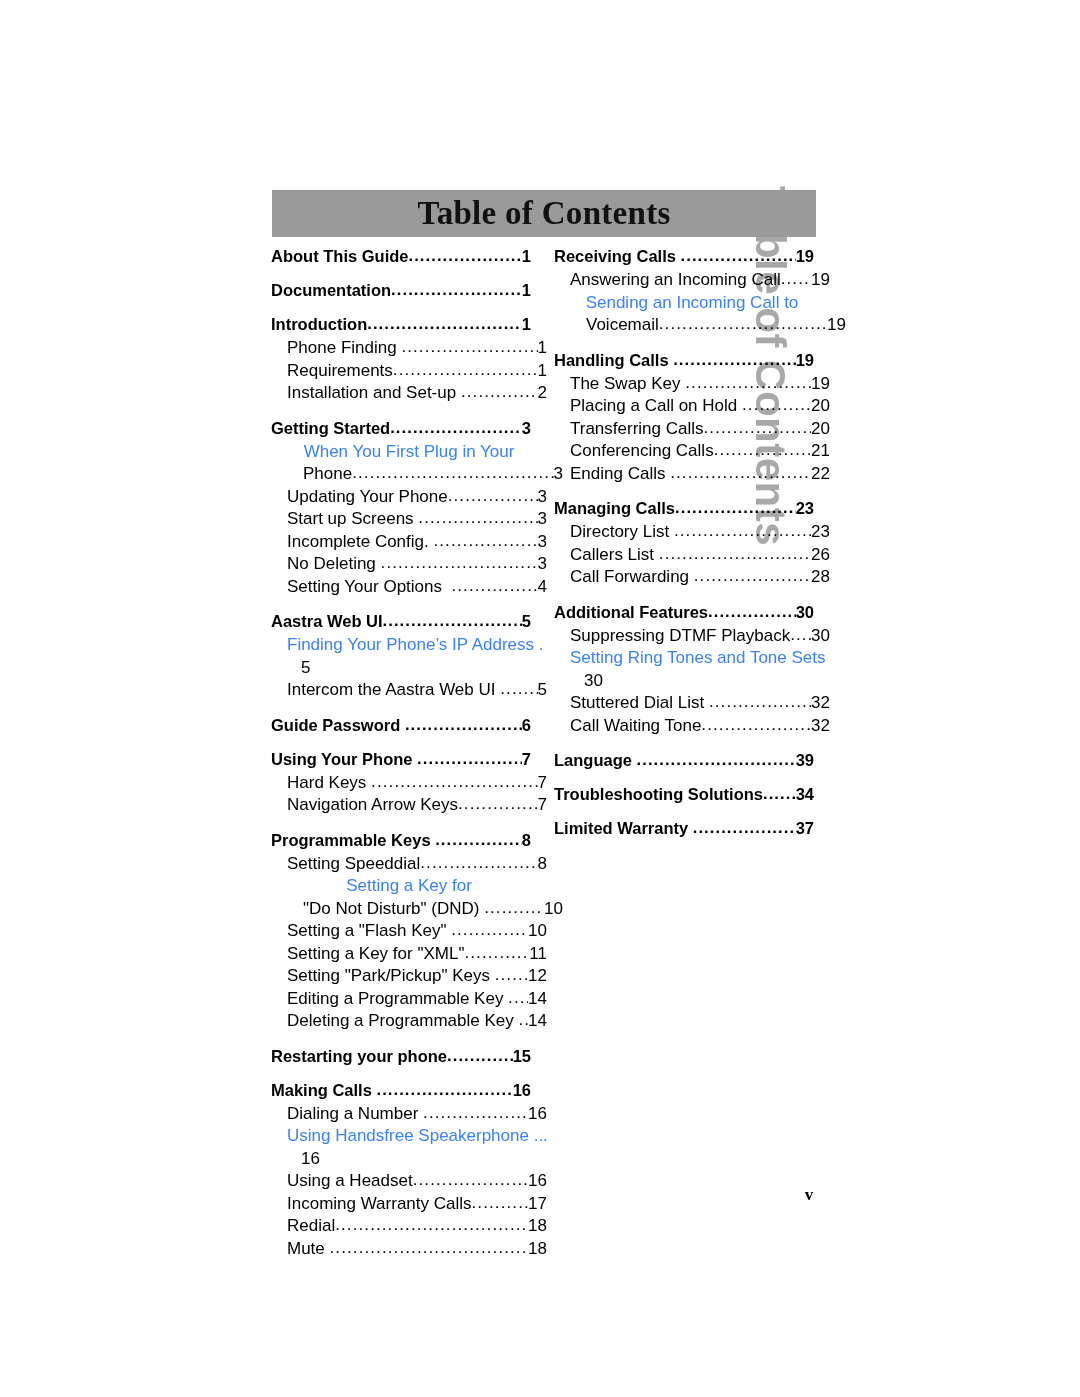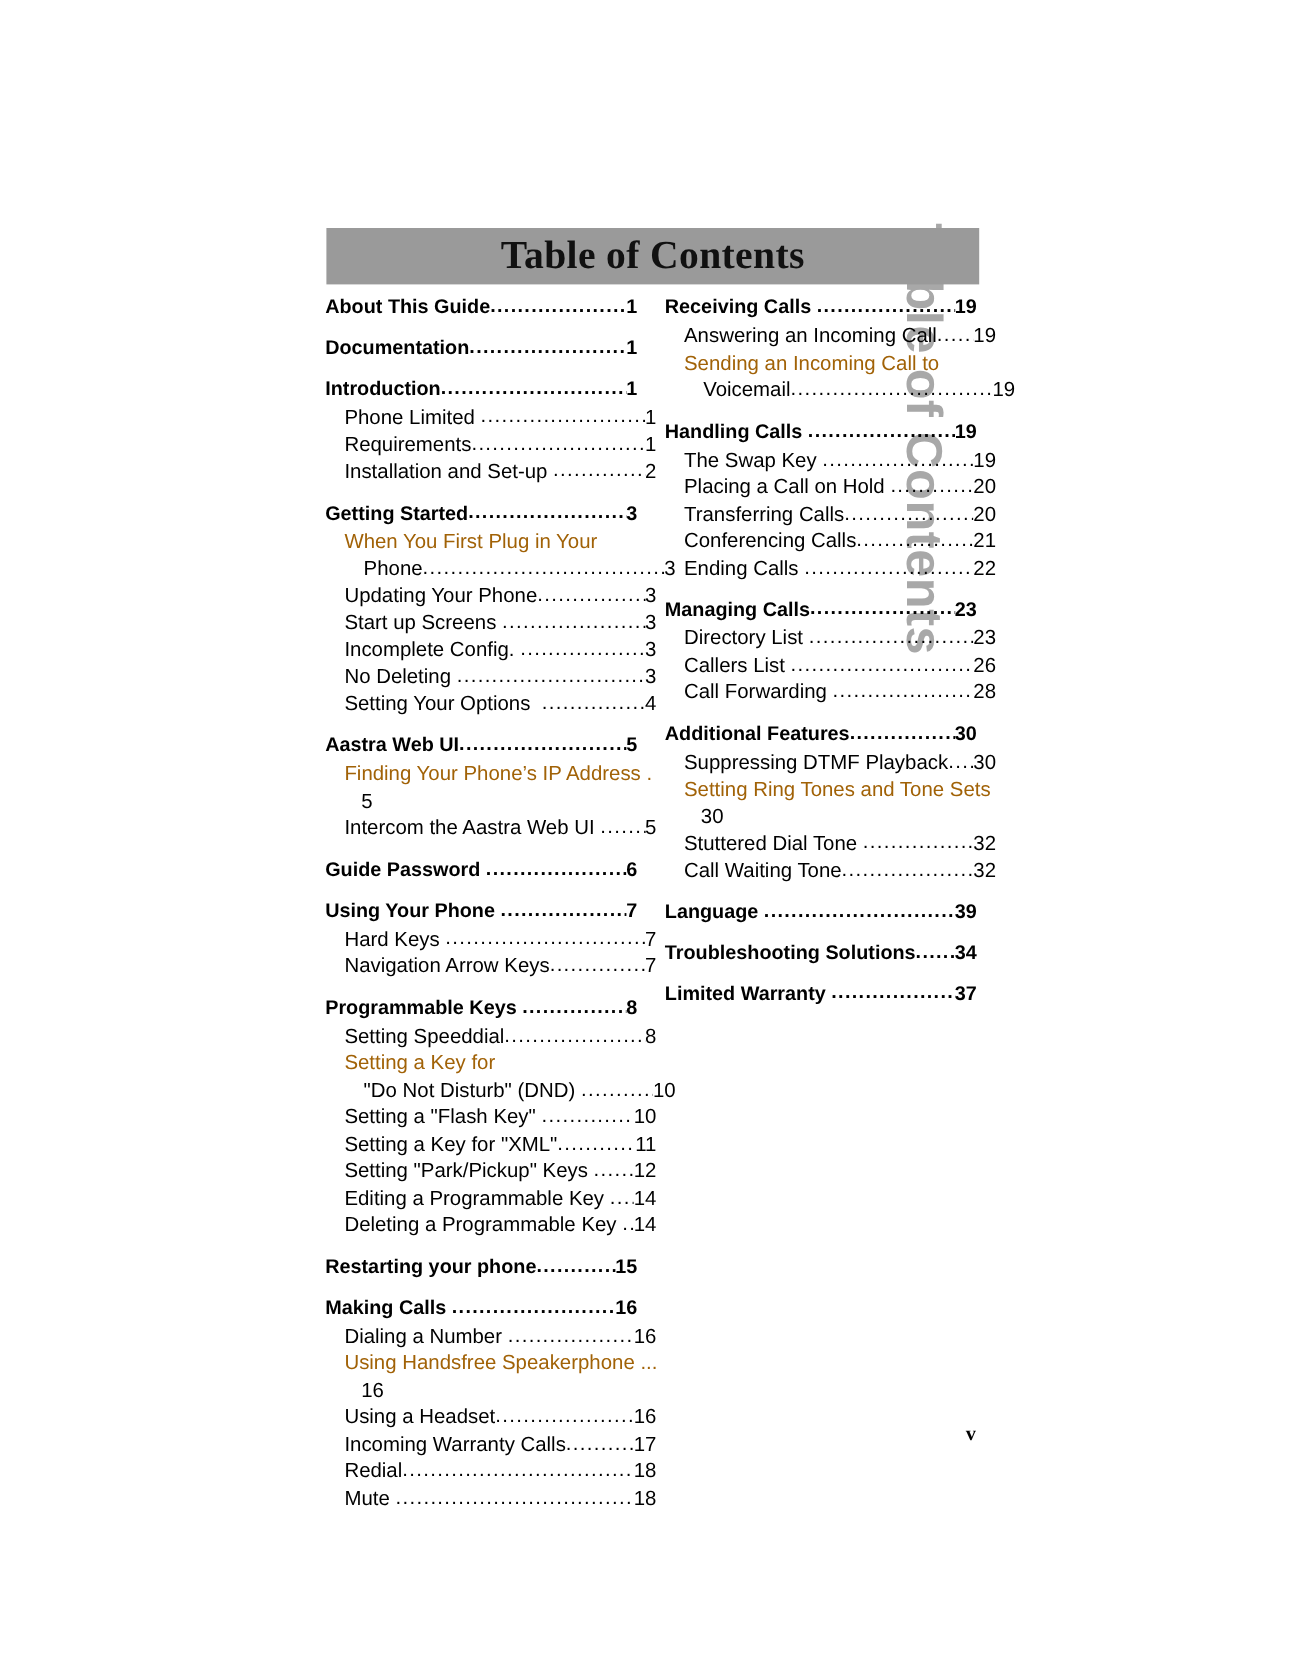--- a/index.html
+++ b/index.html
@@ -123,21 +123,22 @@
     line-height: 22.5px;
     padding-left: 16px;
   }
 
   
   .wrap-first {
     font-size: 17px;
     line-height: 22.5px;
     padding-left: 16px;
     white-space: pre;
-    color: #a16207;
+    color: #3b82f6;
+    text-align: center;
   }
   .wrap-second {
     padding-left: 32px;
     align-items: flex-end;
   }
   
   .orphan-pg {
     font-size: 17px;
     line-height: 22.5px;
     padding-left: 30px;
@@ -181,21 +182,21 @@
           <span class="label">Documentation</span>
           <span class="leader">..........................................................................................</span>
           <span class="pg">1</span>
         </div>
         <div class="entry lvl1">
           <span class="label">Introduction</span>
           <span class="leader">..........................................................................................</span>
           <span class="pg">1</span>
         </div>
         <div class="entry lvl2">
-          <span class="label">Phone Limited </span>
+          <span class="label">Phone Finding </span>
           <span class="leader">..........................................................................................</span>
           <span class="pg">1</span>
         </div>
         <div class="entry lvl2">
           <span class="label">Requirements</span>
           <span class="leader">..........................................................................................</span>
           <span class="pg">1</span>
         </div>
         <div class="entry lvl2">
           <span class="label">Installation and Set-up </span>
@@ -422,21 +423,21 @@
           <span class="pg">30</span>
         </div>
         <div class="entry lvl2">
           <span class="label">Suppressing DTMF Playback</span>
           <span class="leader">..........................................................................................</span>
           <span class="pg">30</span>
         </div>
         <div class="wrap-first">Setting Ring Tones and Tone Sets</div>
         <div class="orphan-pg">30</div>
         <div class="entry lvl2">
-          <span class="label">Stuttered Dial Tone </span>
+          <span class="label">Stuttered Dial List </span>
           <span class="leader">..........................................................................................</span>
           <span class="pg">32</span>
         </div>
         <div class="entry lvl2">
           <span class="label">Call Waiting Tone</span>
           <span class="leader">..........................................................................................</span>
           <span class="pg">32</span>
         </div>
         <div class="entry lvl1">
           <span class="label">Language </span>

